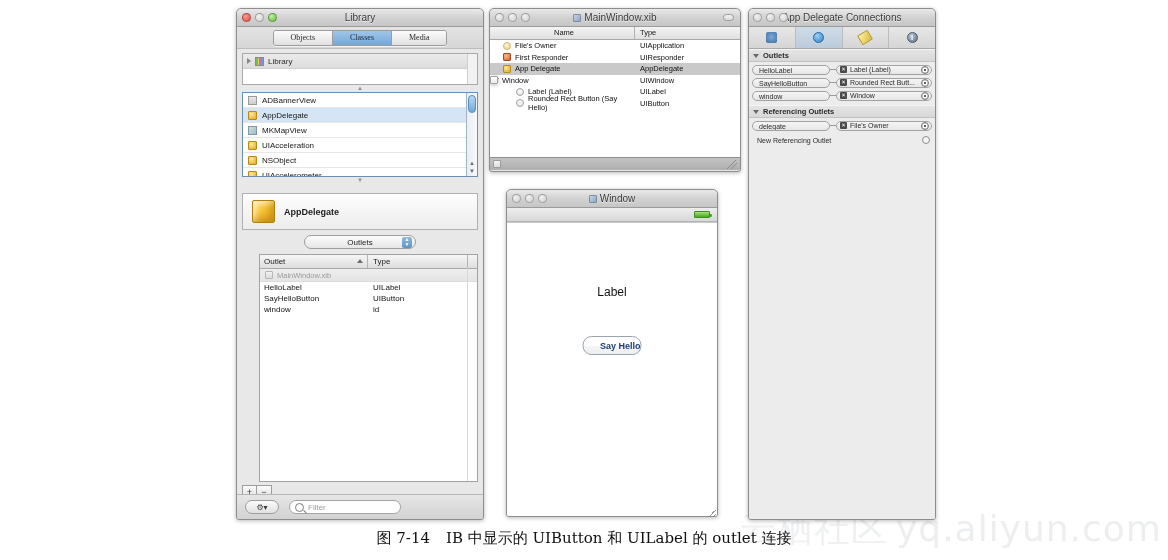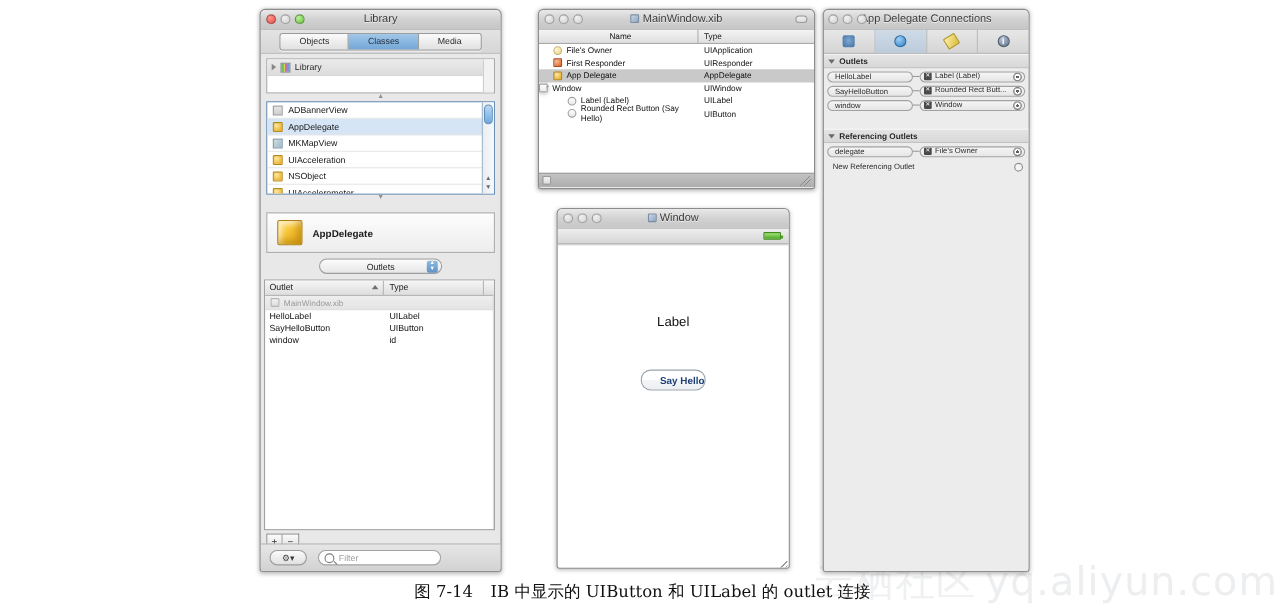--- a/index.html
+++ b/index.html
@@ -75,21 +75,21 @@
     width: 8px; height: 8px;
     margin-right: 3px;
     vertical-align: -1px;
     background: linear-gradient(135deg,#c8d6e8,#8fa6c0);
     border: 1px solid #7a8ca3;
     border-radius: 1px;
     box-sizing: border-box;
   }
 
   
-  #library-window { left: 236px; top: 8px; width: 220px; height: 512px; }
+  #library-window { left: 236px; top: 8px; width: 248px; height: 512px; }
   #library-window .titlebar .tl { left: 5px; }
 
   .lib-tabs-row {
     height: 21px;
     background: linear-gradient(to bottom,#e3e3e3,#d6d6d6);
     border-bottom: 1px solid #bdbdbd;
     display: flex;
     align-items: center;
     justify-content: center;
   }
@@ -102,20 +102,21 @@
     box-shadow: 0 1px 0 rgba(255,255,255,.7);
   }
   .seg {
     font-size: 8px;
     line-height: 14px;
     padding: 0 17px;
     background: linear-gradient(to bottom,#fbfbfb,#e0e0e0);
     border-right: 1px solid #9c9c9c;
     color: #2a2a2a;
     cursor: default;
+    font-family: Liberation Serif, serif;
   }
   .seg:last-child { border-right: none; }
   .seg.active {
     background: linear-gradient(to bottom,#9fc6e8,#74a8d8);
     color: #1d2a38;
     text-align: center;
   }
 
   .lib-tree {
     margin: 4px 5px 0 5px;
@@ -274,21 +275,21 @@
     width: 10px; height: 11px;
     background: linear-gradient(to bottom,#8fb9de,#5f93c6);
     border-radius: 2px;
     color: #fff;
     font-size: 5px;
     line-height: 5px;
     text-align: center;
   }
 
   .outlets-table {
-    margin: 5px 5px 0 3px;
+    margin: 5px 5px 0 22px;
     height: 228px;
     background: #fff;
     border: 1px solid #a2a2a2;
     box-sizing: border-box;
     position: relative;
     overflow: hidden;
   }
   .ot-head {
     display: flex;
     height: 13px;
@@ -957,21 +958,21 @@
     <div class="conn-row">
       <div class="pill">window</div>
       <div class="link-line"></div>
       <div class="pill right">
         <span class="x-chip">✕</span>
         <span class="lbl">Window</span>
         <span class="tgt-dot"></span>
       </div>
     </div>
 
-    <div class="sec-head" style="margin-top:16px;">
+    <div class="sec-head" style="margin-top:4px;">
       <span class="sec-disc"></span>
       <span>Referencing Outlets</span>
     </div>
 
     <div class="conn-row">
       <div class="pill">delegate</div>
       <div class="link-line"></div>
       <div class="pill right">
         <span class="x-chip">✕</span>
         <span class="lbl">File's Owner</span>

